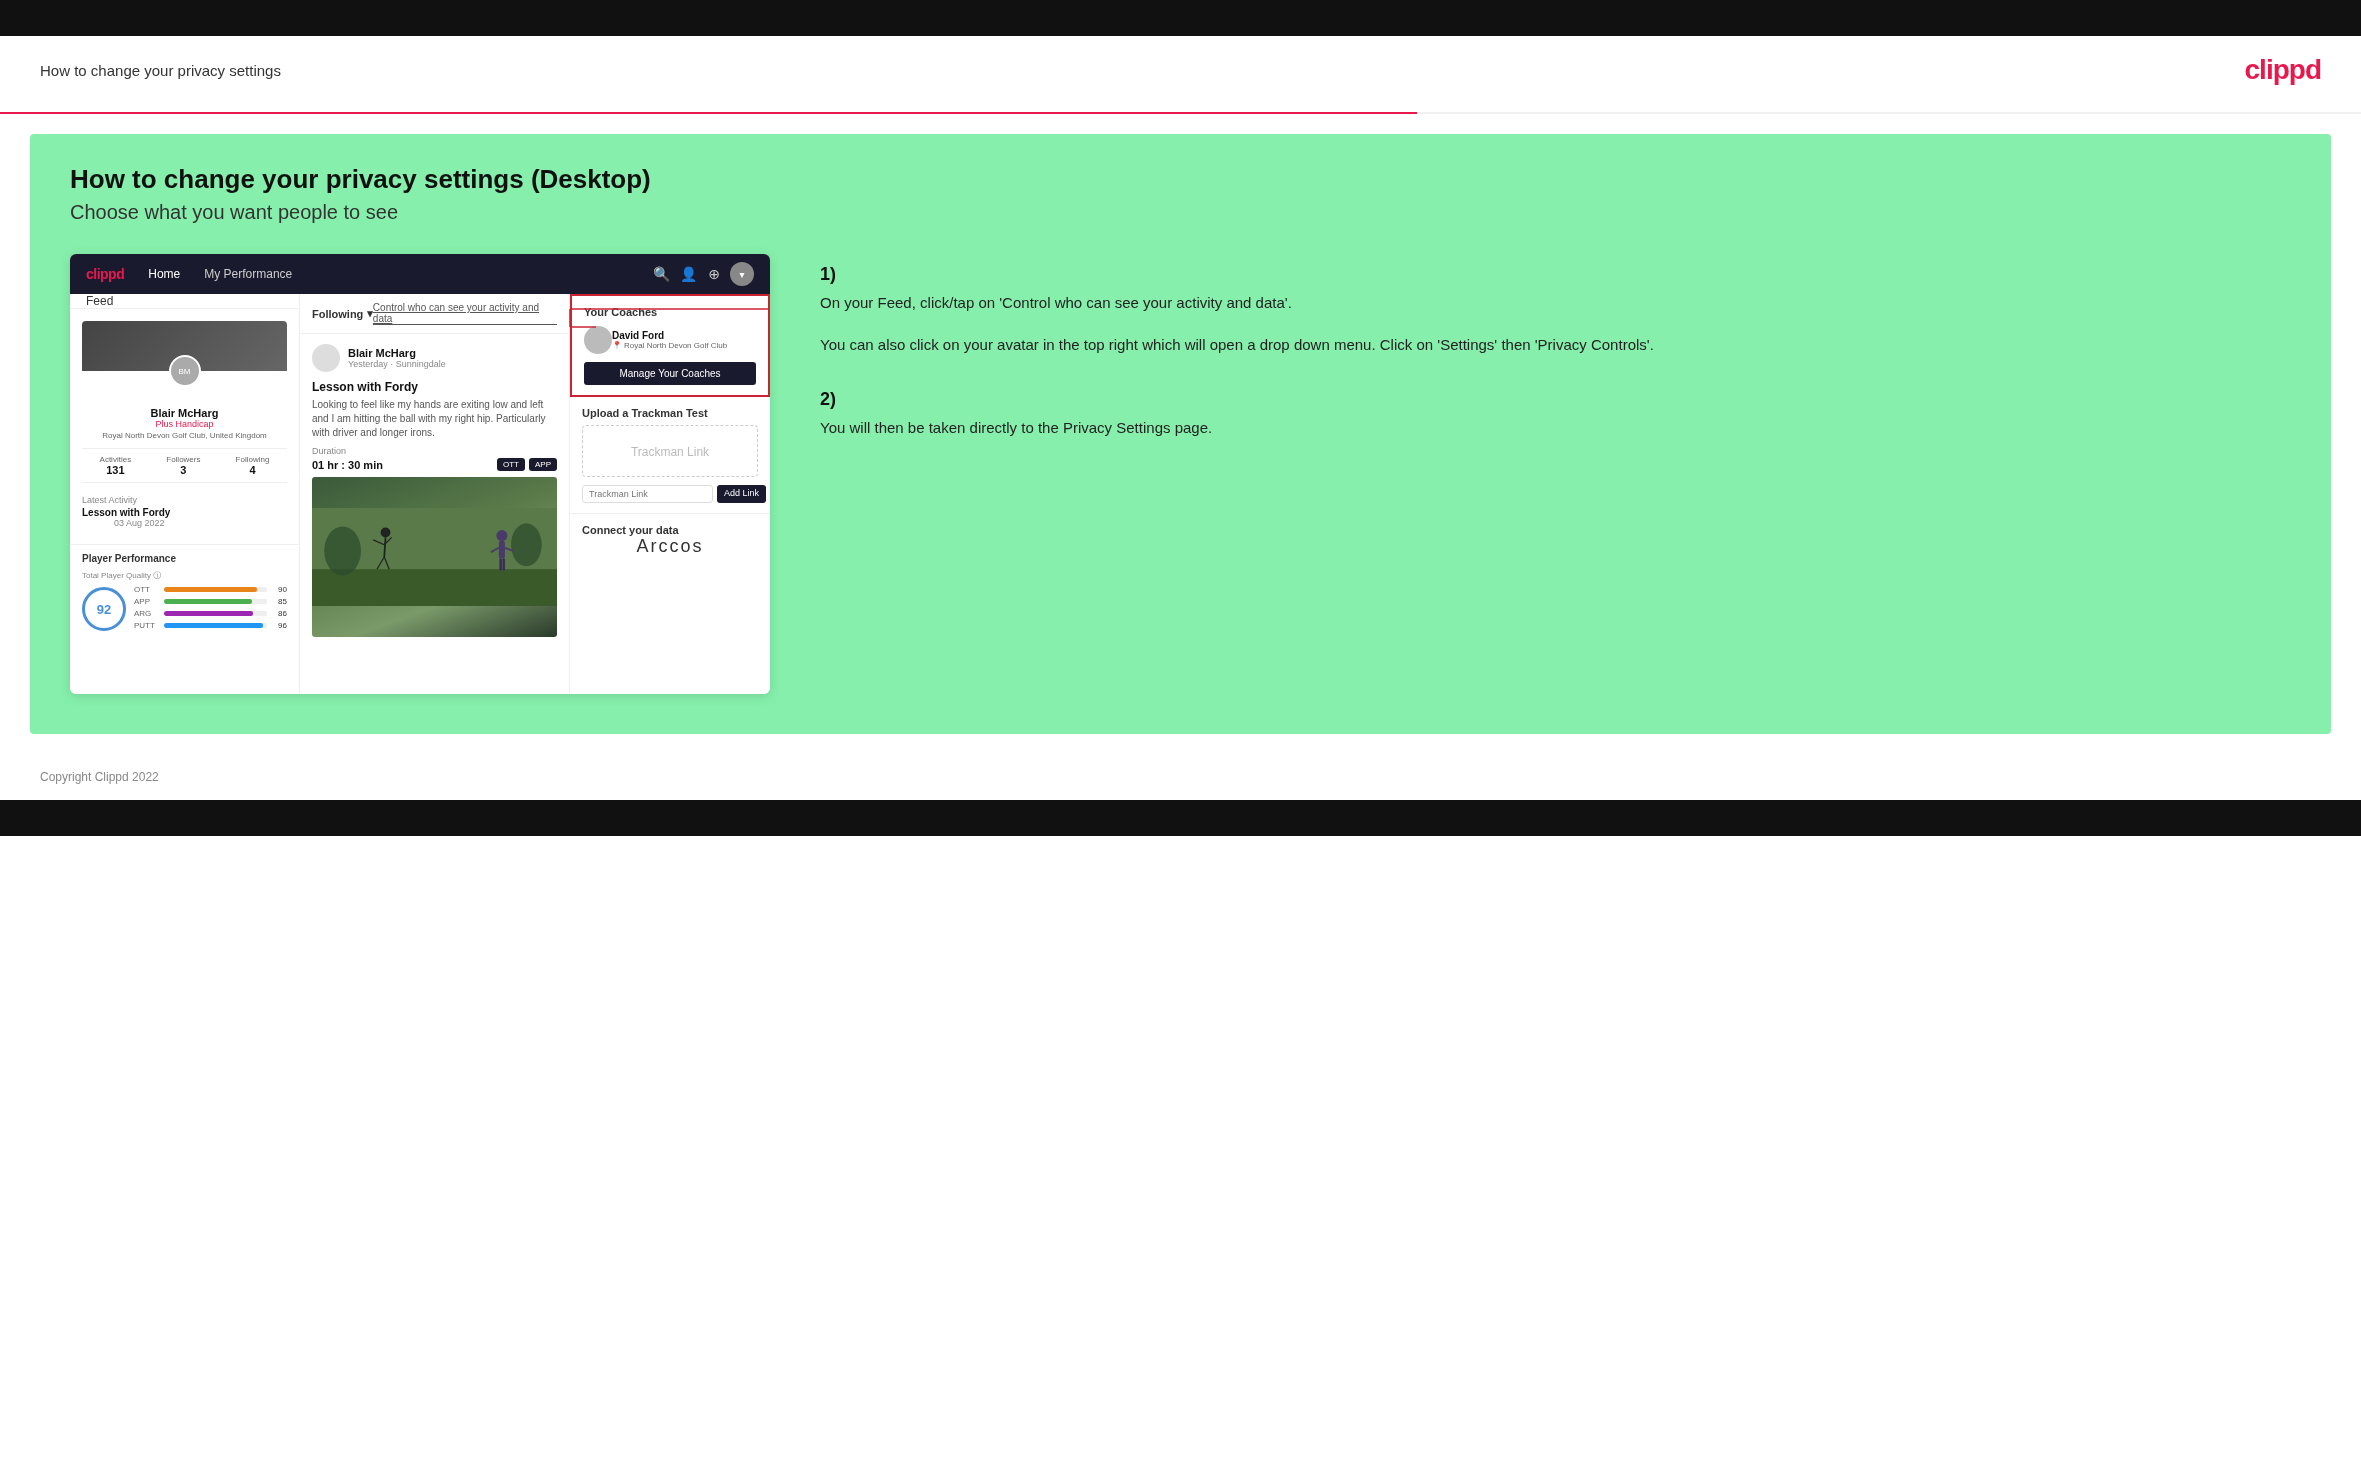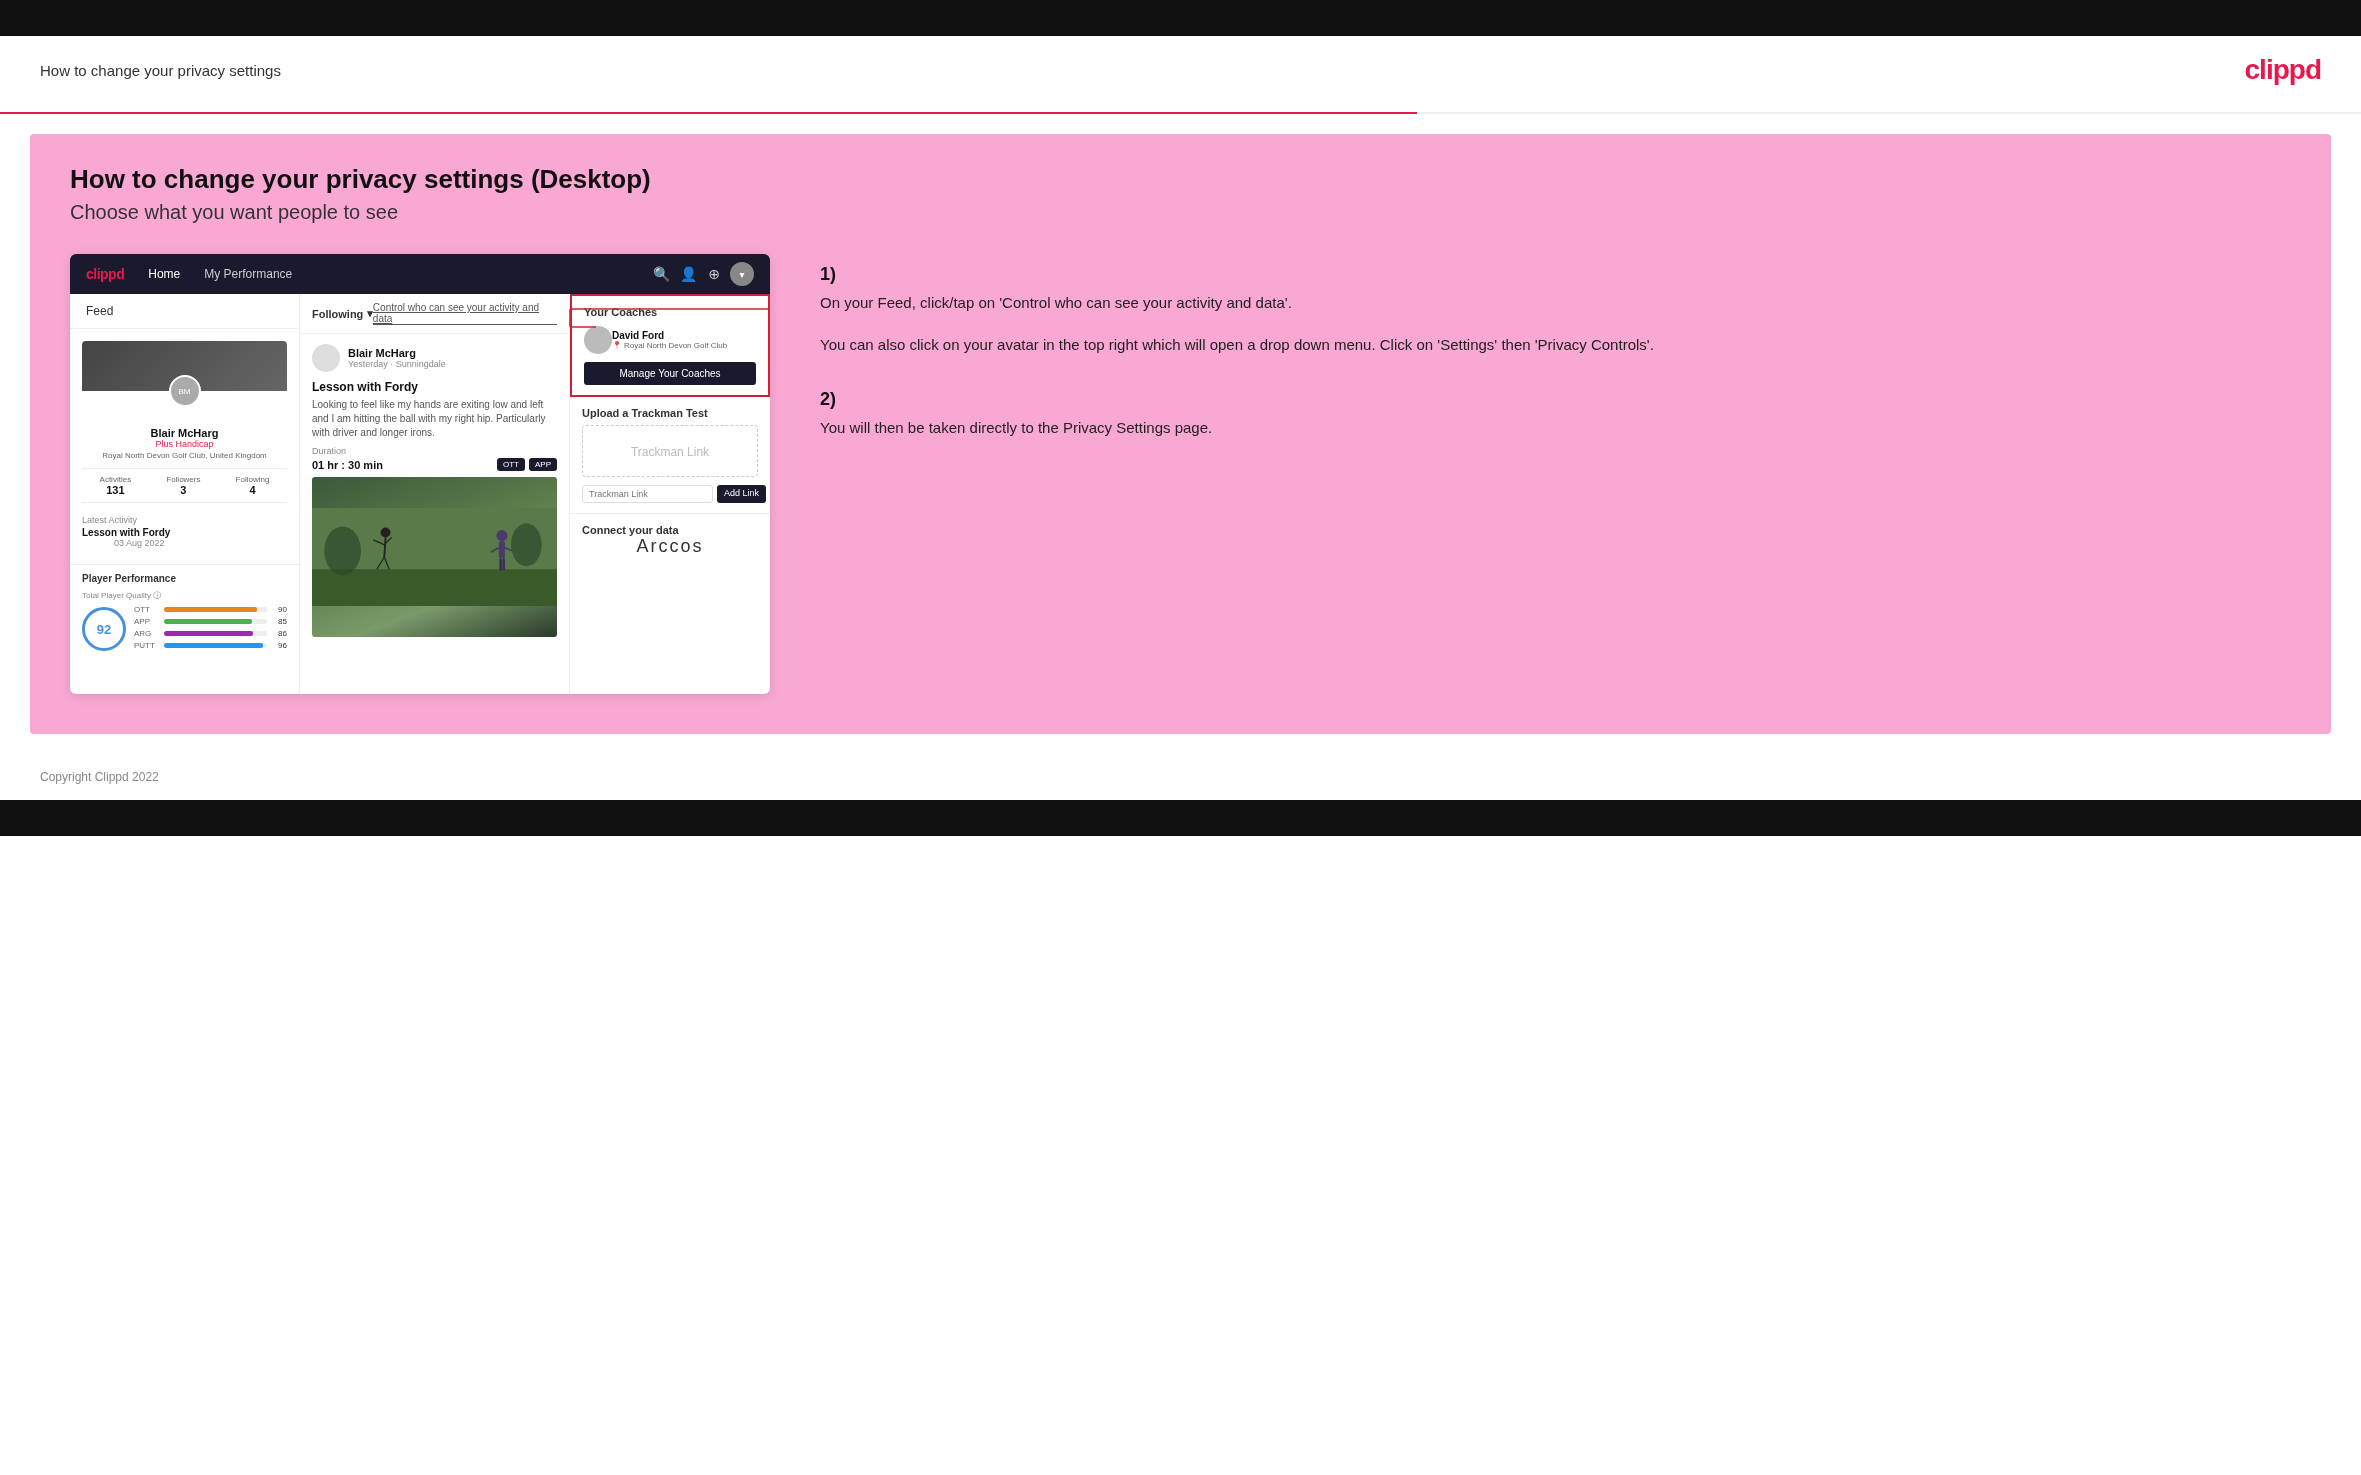--- a/index.html
+++ b/index.html
@@ -34,21 +34,21 @@
       letter-spacing: -1px;
     }
     .header-divider {
       height: 2px;
       background: linear-gradient(to right, #e8184d 60%, #f0f0f0 60%);
       margin: 0 0 0 0;
     }
 
     
     .main-content {
-      background: #f9a8d4;
+      background: #86efac;
       margin: 20px 30px;
       padding: 30px 40px 40px;
       border-radius: 4px;
     }
 
     .page-heading {
       font-size: 26px;
       font-weight: 700;
       color: #111;
       margin-bottom: 6px;
@@ -127,21 +127,21 @@
     }
 
     
     .app-sidebar {
       width: 230px;
       flex-shrink: 0;
       border-right: 1px solid #eee;
       padding: 0;
     }
     .app-feed-tab {
-      padding: 10px 16px;
+      padding: 0 16px;
       font-size: 12px;
       color: #333;
       border-bottom: 1px solid #eee;
       font-weight: 500;
     }
     .profile-card {
       padding: 12px;
     }
     .profile-banner {
       height: 50px;

